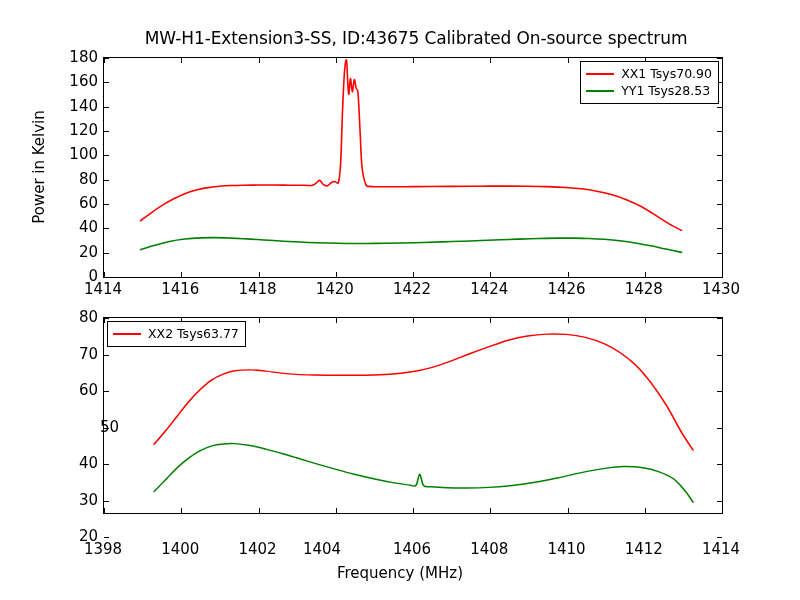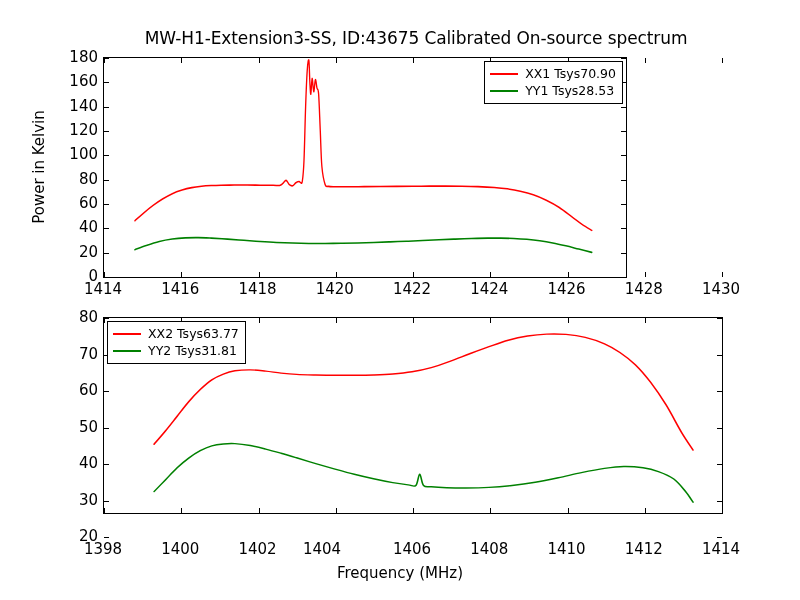--- a/index.html
+++ b/index.html
@@ -35,21 +35,21 @@
   .axes {
     position: absolute;
     box-sizing: border-box;
     border: 1px solid #000000;
     background: #ffffff;
     overflow: visible;
   }
   #axes-top {
     left: 103px;
     top: 57px;
-    width: 524px;
+    width: 620px;
     height: 221px;
   }
   #axes-bottom {
     left: 103px;
     top: 317px;
     width: 620px;
     height: 197px;
   }
   .axes svg.curves {
     position: absolute;
@@ -203,24 +203,20 @@
   <div class="axes" id="axes-bottom">
     <svg class="curves" id="curves-bottom" viewBox="0 0 620 221" preserveAspectRatio="none">
         <path d="M 50.21 143.08 C 52.14 140.53, 57.94 133.04, 61.80 127.75 C 65.66 122.46, 69.53 116.80, 73.39 111.33 C 77.25 105.85, 81.11 99.95, 84.98 94.90 C 88.84 89.85, 92.70 85.17, 96.56 81.03 C 100.42 76.89, 104.29 73.00, 108.15 70.08 C 112.01 67.16, 115.87 65.21, 119.74 63.51 C 123.60 61.81, 126.82 60.65, 131.33 59.86 C 135.83 59.07, 141.62 58.70, 146.77 58.76 C 151.92 58.83, 157.08 59.62, 162.23 60.22 C 167.38 60.83, 172.52 61.81, 177.67 62.42 C 182.82 63.02, 187.33 63.51, 193.13 63.88 C 198.92 64.24, 206.00 64.42, 212.44 64.61 C 218.88 64.79, 225.31 64.91, 231.75 64.97 C 238.19 65.03, 244.63 65.03, 251.06 64.97 C 257.50 64.91, 263.94 64.85, 270.38 64.61 C 276.81 64.36, 283.25 64.12, 289.69 63.51 C 296.13 62.90, 302.56 62.17, 309.00 60.96 C 315.44 59.74, 321.88 58.22, 328.31 56.21 C 334.75 54.20, 341.19 51.53, 347.63 48.91 C 354.06 46.29, 360.50 43.25, 366.94 40.51 C 373.38 37.78, 379.81 35.04, 386.25 32.49 C 392.69 29.93, 399.13 27.19, 405.56 25.19 C 412.00 23.18, 418.44 21.60, 424.88 20.44 C 431.31 19.28, 437.75 18.55, 444.19 18.25 C 450.63 17.95, 457.06 18.01, 463.50 18.61 C 469.94 19.22, 476.38 20.14, 482.81 21.90 C 489.25 23.66, 496.33 26.34, 502.13 29.20 C 507.92 32.06, 512.43 35.10, 517.58 39.06 C 522.73 43.01, 527.87 47.27, 533.02 52.93 C 538.17 58.58, 543.33 65.40, 548.48 73.00 C 553.63 80.60, 558.77 89.12, 563.92 98.55 C 569.07 107.98, 574.87 121.06, 579.38 129.57 C 583.88 138.09, 589.03 146.30, 590.96 149.65" fill="none" stroke="#ff0000" stroke-width="1.6" stroke-linejoin="round" stroke-linecap="round"></path>
         <path d="M 50.21 196.73 C 52.14 194.48, 57.94 187.73, 61.80 183.23 C 65.66 178.73, 69.53 173.80, 73.39 169.72 C 77.25 165.65, 81.11 162.00, 84.98 158.78 C 88.84 155.55, 92.70 152.69, 96.56 150.38 C 100.42 148.07, 104.29 146.18, 108.15 144.91 C 112.01 143.63, 115.87 143.14, 119.74 142.72 C 123.60 142.29, 126.82 142.05, 131.33 142.35 C 135.83 142.65, 141.62 143.51, 146.77 144.54 C 151.92 145.57, 157.08 147.09, 162.23 148.56 C 167.38 150.02, 172.52 151.66, 177.67 153.30 C 182.82 154.94, 187.33 156.46, 193.13 158.41 C 198.92 160.36, 206.00 162.85, 212.44 164.98 C 218.88 167.11, 225.31 169.18, 231.75 171.19 C 238.19 173.19, 244.63 175.20, 251.06 177.03 C 257.50 178.85, 263.94 180.55, 270.38 182.13 C 276.81 183.72, 283.89 185.36, 289.69 186.51 C 295.48 187.67, 301.28 188.52, 305.14 189.07 C 309.00 189.62, 310.93 191.81, 312.86 189.80 C 314.79 187.79, 315.44 177.03, 316.73 177.03 C 318.01 177.03, 318.66 187.43, 320.59 189.80 C 322.52 192.17, 324.45 190.83, 328.31 191.26 C 332.18 191.69, 337.97 192.11, 343.76 192.35 C 349.56 192.60, 355.99 192.78, 363.08 192.72 C 370.16 192.66, 378.53 192.48, 386.25 191.99 C 393.97 191.50, 401.70 190.77, 409.42 189.80 C 417.15 188.83, 424.88 187.61, 432.60 186.15 C 440.33 184.69, 448.05 182.87, 455.77 181.04 C 463.50 179.22, 471.23 176.96, 478.95 175.20 C 486.68 173.44, 495.04 171.61, 502.13 170.46 C 509.21 169.30, 515.00 168.39, 521.44 168.27 C 527.88 168.14, 534.96 168.75, 540.75 169.72 C 546.54 170.70, 551.05 171.98, 556.20 174.11 C 561.35 176.23, 567.14 178.79, 571.65 182.50 C 576.16 186.21, 580.02 191.99, 583.24 196.37 C 586.46 200.75, 589.67 206.71, 590.96 208.78" fill="none" stroke="#008000" stroke-width="1.6" stroke-linejoin="round" stroke-linecap="round"></path>
       </svg>
     <div class="legend-box" id="legend-bottom">
       <div class="legend-row">
         <span class="legend-swatch" style="background: rgb(255, 0, 0);"></span>
         <span class="legend-text">XX2 Tsys63.77</span>
       </div>
-      <div class="legend-row">
-        <span class="legend-swatch" style="background: rgb(0, 128, 0);"></span>
-        <span class="legend-text">YY2 Tsys31.81</span>
-      </div>
     </div>
   <div class="tickmark-y" style="top: 219px;"></div>
       <div class="tickmark-y right" style="top: 219px;"></div>
       <div class="tickmark-y" style="top: 182.5px;"></div>
       <div class="tickmark-y right" style="top: 182.5px;"></div>
       <div class="tickmark-y" style="top: 146px;"></div>
       <div class="tickmark-y right" style="top: 146px;"></div>
       <div class="tickmark-y" style="top: 109.5px;"></div>
       <div class="tickmark-y right" style="top: 109.5px;"></div>
       <div class="tickmark-y" style="top: 73px;"></div>
@@ -266,21 +262,21 @@
     <div class="xtick-label" style="left: 257.5px; top: 280px;">1418</div>
     <div class="xtick-label" style="left: 334.75px; top: 280px;">1420</div>
     <div class="xtick-label" style="left: 412px; top: 280px;">1422</div>
     <div class="xtick-label" style="left: 489.25px; top: 280px;">1424</div>
     <div class="xtick-label" style="left: 566.5px; top: 280px;">1426</div>
     <div class="xtick-label" style="left: 643.75px; top: 280px;">1428</div>
     <div class="xtick-label" style="left: 721px; top: 280px;">1430</div>
     <div class="ytick-label" style="top: 536px; right: 702px;">20</div>
     <div class="ytick-label" style="top: 499.5px; right: 702px;">30</div>
     <div class="ytick-label" style="top: 463px; right: 702px;">40</div>
-    <div class="ytick-label" style="top: 426.5px; right: 702px; text-align: center;">50</div>
+    <div class="ytick-label" style="top: 426.5px; right: 681px; text-align: center;">50</div>
     <div class="ytick-label" style="top: 390px; right: 702px;">60</div>
     <div class="ytick-label" style="top: 353.5px; right: 702px;">70</div>
     <div class="ytick-label" style="top: 317px; right: 702px;">80</div>
     <div class="xtick-label" style="left: 103px; top: 540px;">1398</div>
     <div class="xtick-label" style="left: 180.25px; top: 540px;">1400</div>
     <div class="xtick-label" style="left: 257.5px; top: 540px;">1402</div>
     <div class="xtick-label" style="left: 322px; top: 540px;">1404</div>
     <div class="xtick-label" style="left: 412px; top: 540px;">1406</div>
     <div class="xtick-label" style="left: 489.25px; top: 540px;">1408</div>
     <div class="xtick-label" style="left: 566.5px; top: 540px;">1410</div>

